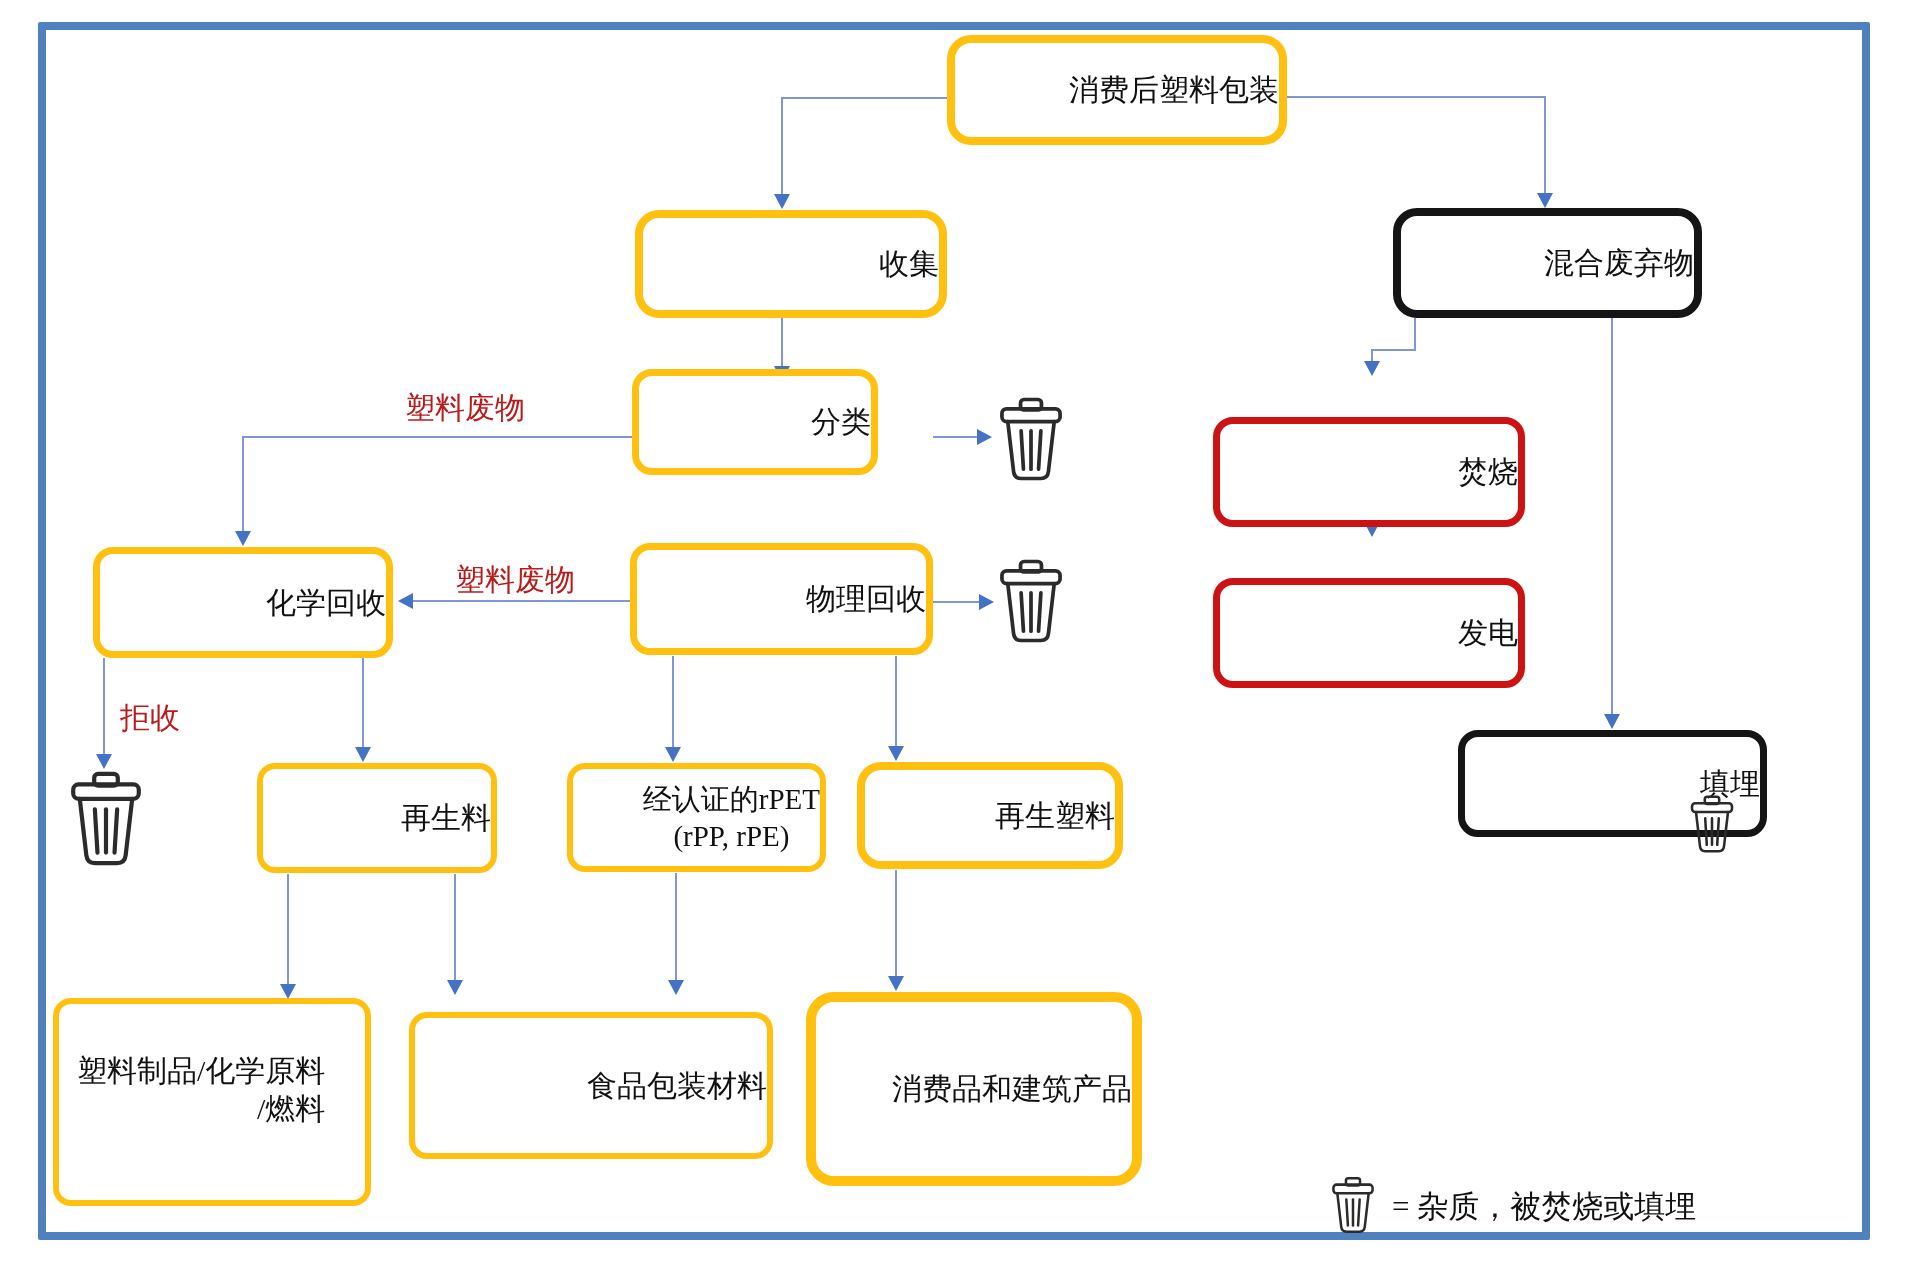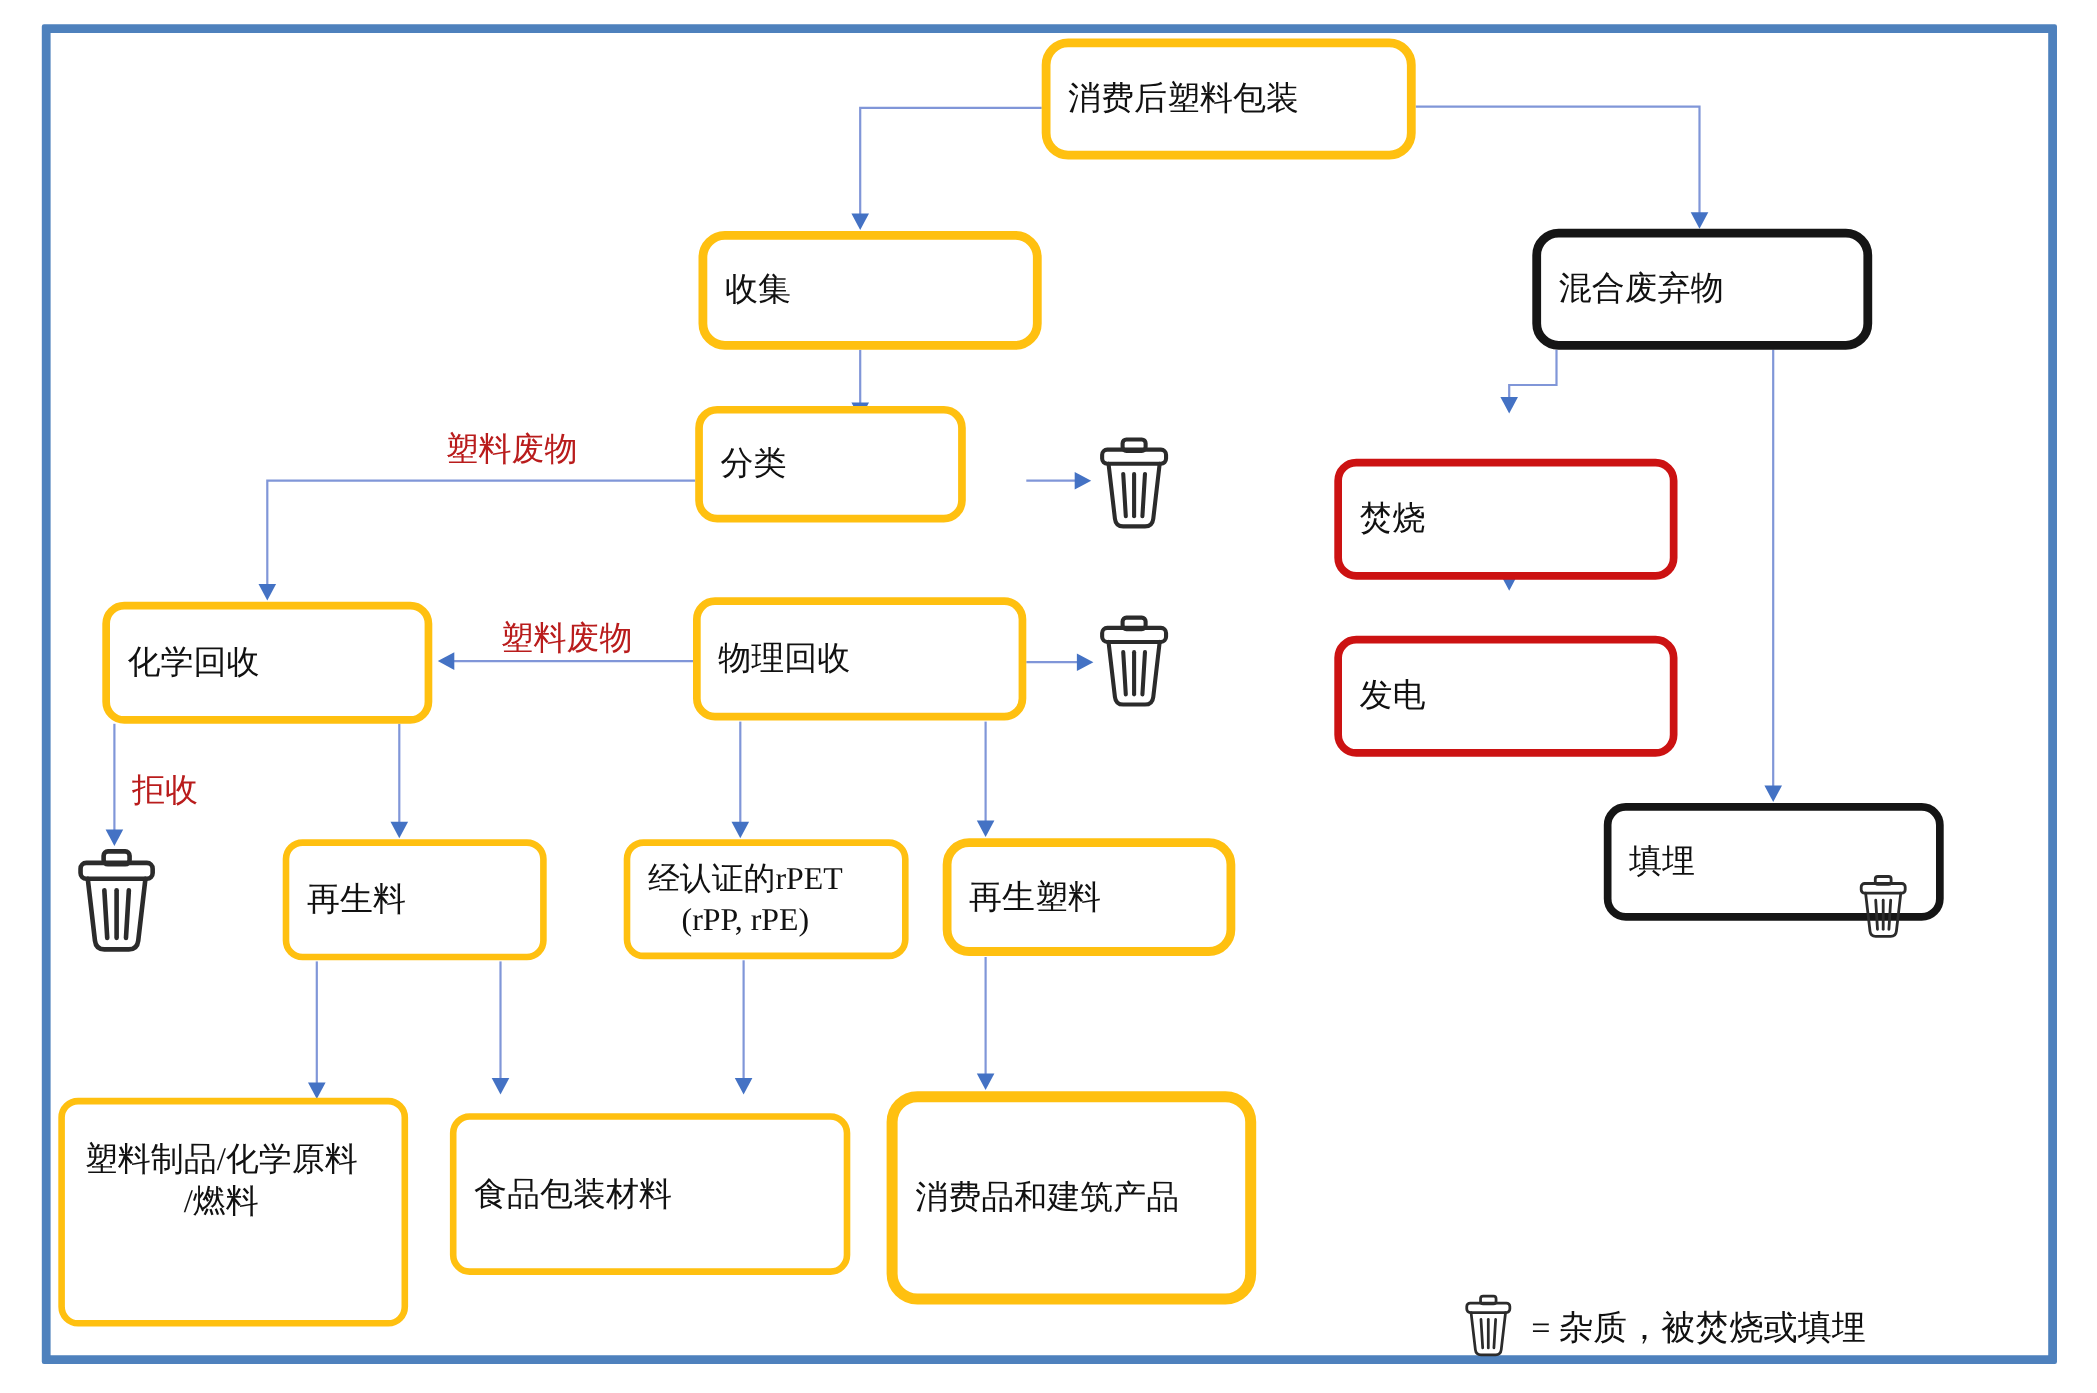--- a/index.html
+++ b/index.html
@@ -34,43 +34,42 @@
     stroke-width: 2;
   }
   svg.edges polygon { fill: #4472C4; stroke: none; }
 
   .node {
     position: absolute;
     background: #ffffff;
     border-style: solid;
     display: flex;
     align-items: center;
-    justify-content: flex-start;
+    justify-content: flex-end;
     text-align: center;
     color: #111111;
     font-size: 30px;
     line-height: 1.25;
-    padding-left: 16px;
   }
   .node span { white-space: pre-line; }
 
   .yellow { border-color: #FFC010; }
   .red    { border-color: #CC1212; margin-top: 40px; }
   .black  { border-color: #151515; }
 
   .bw6  { border-width: 6px;  border-radius: 18px; }
   .bw7  { border-width: 7px;  border-radius: 20px; }
   .bw8  { border-width: 8px;  border-radius: 24px; }
   .bw10 { border-width: 10px; border-radius: 28px; }
 
   .node.top-left {
     align-items: flex-start;
     justify-content: flex-start;
-    text-align: center;
-    padding: 32px 14px 0 18px;
+    text-align: right;
+    padding: 48px 14px 0 18px;
   }
 
   .edge-label {
     position: absolute;
     color: #b91c1c;
     font-size: 30px;
     white-space: nowrap;
   }
 
   .trash {

